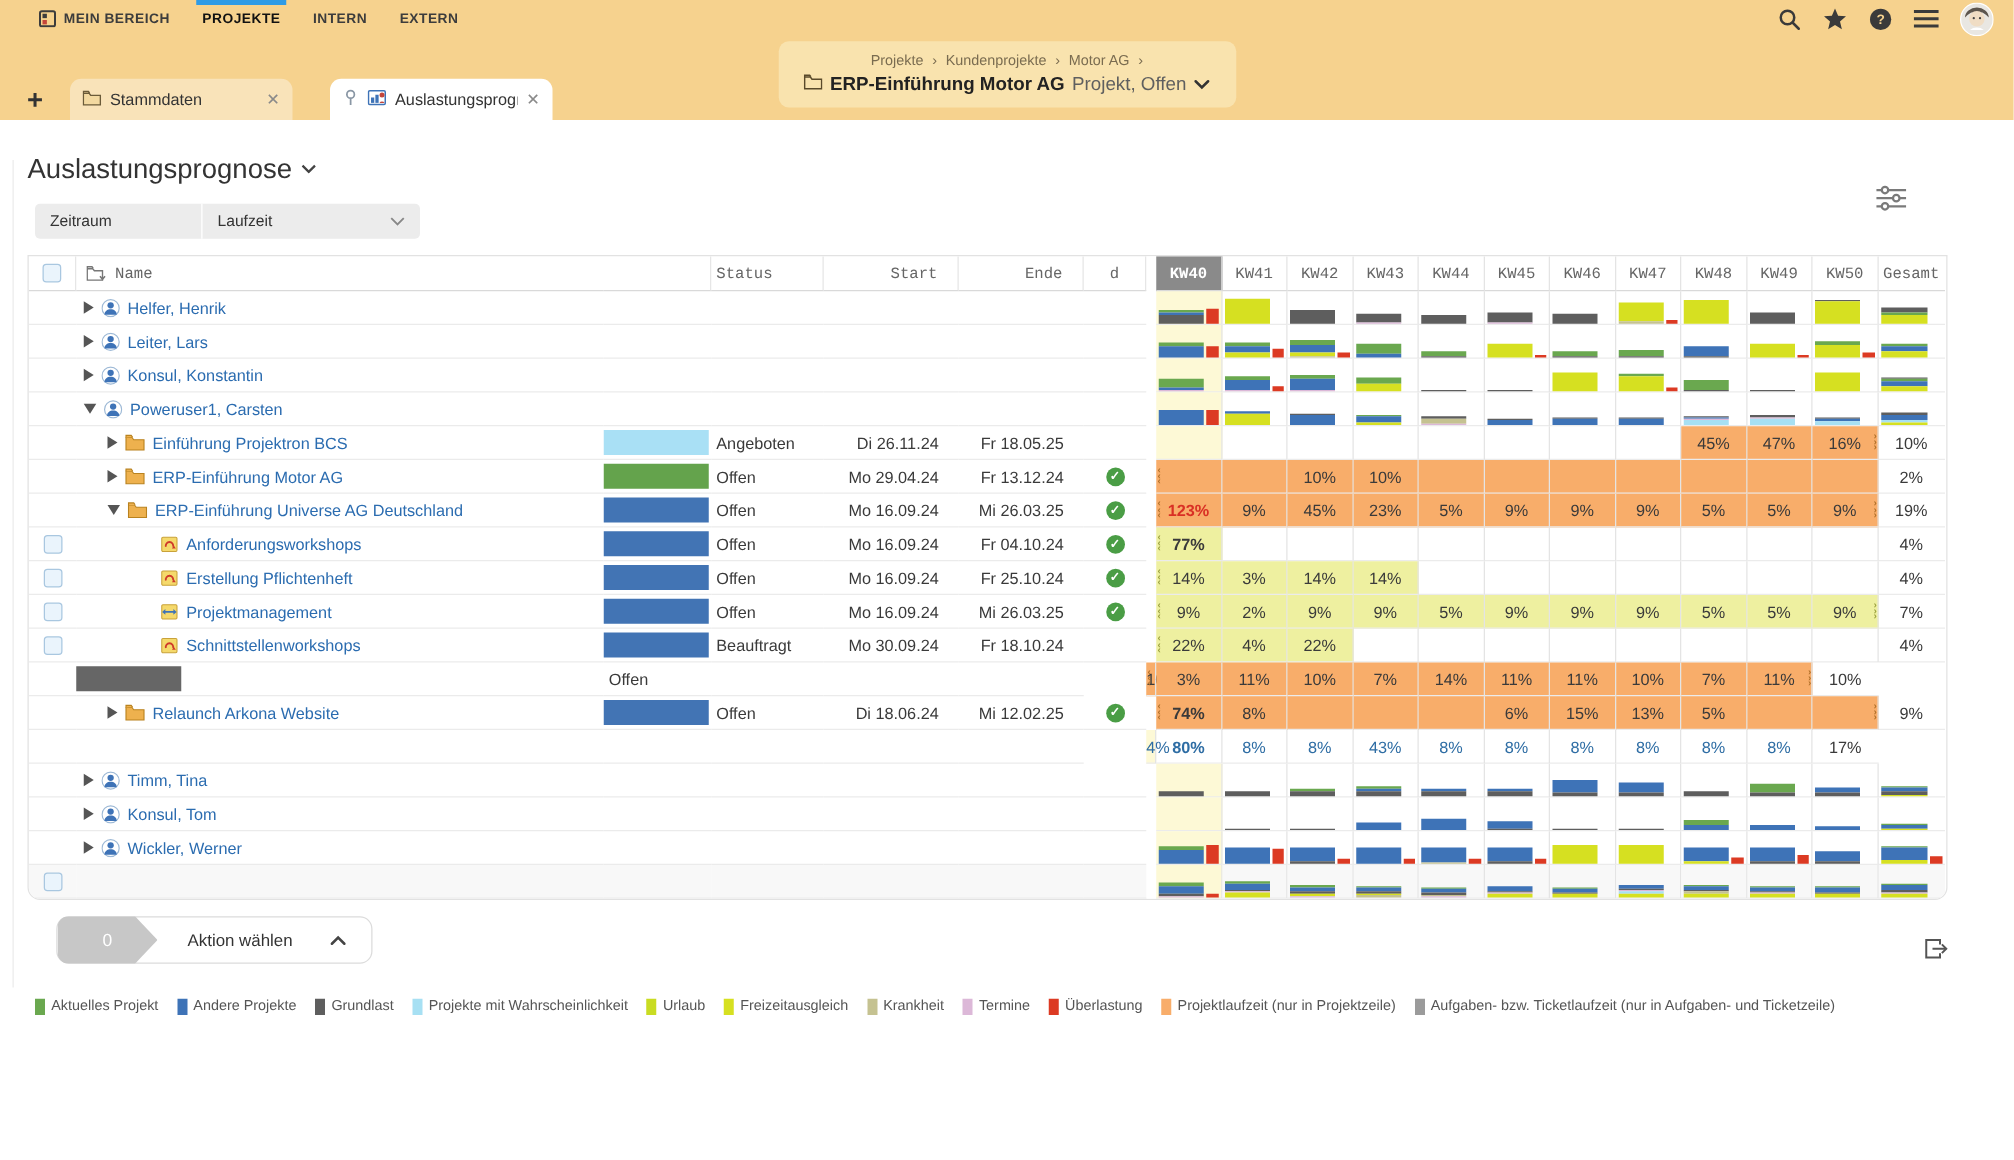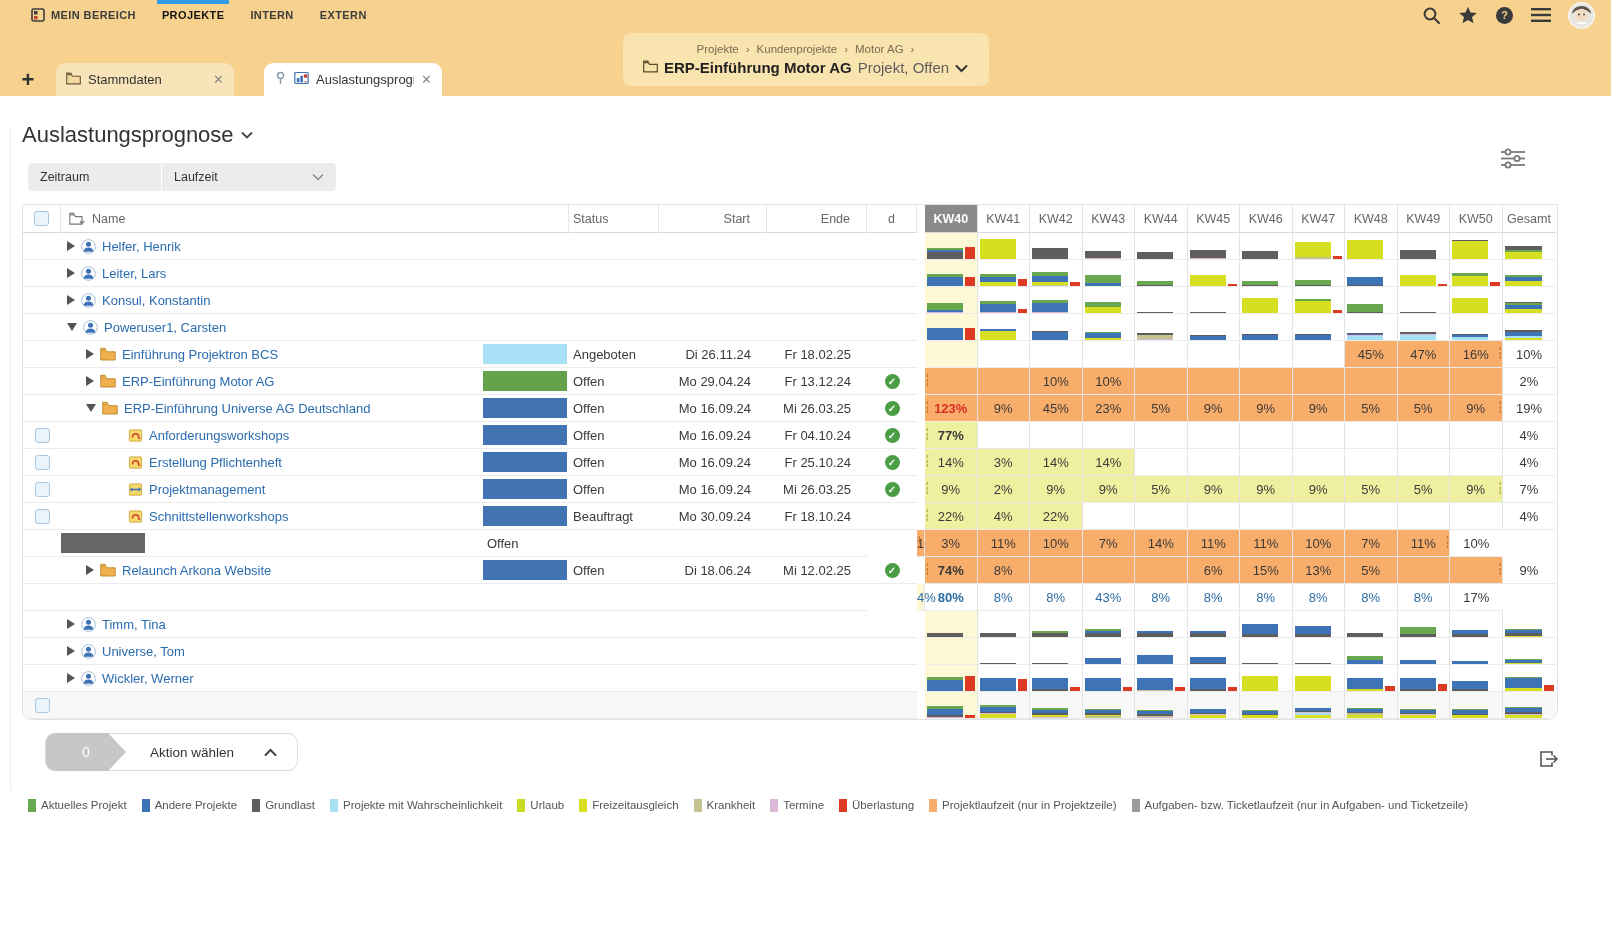--- a/index.html
+++ b/index.html
@@ -34,21 +34,21 @@
   .sliders { position:absolute; right:86px; top:148px; }
 
   .filterbar { margin:15px 0 0 28px; width:308px; height:28px; background:#ececec; border-radius:4px; display:flex; align-items:center; font-size:12.5px; color:#333; }
   .fseg1 { padding:0 12px; width:133px; }
   .fdiv { width:1px; height:28px; background:#fff; }
   .fseg2 { flex:1; display:flex; justify-content:space-between; align-items:center; padding:0 12px; }
 
   
   .utable { margin:13px 0 0 22px; width:1536px; border:1px solid #e2e2e2; border-radius:0 0 10px 10px; overflow:hidden; background:#fff; }
   .trow { display:grid; grid-template-columns:38px 422px 86px 90px 108px 100px 50px 8px repeat(11,52.5px) 53px; height:27px; }
-  .trow.hrow { height:28px; }
+  .trow.hrow { height:28px;font-family:Liberation Mono, monospace; }
   .cell { display:flex; align-items:center; border-bottom:1px solid #ebebeb; position:relative; font-size:13px; color:#3a3a3a; min-width:0; }
   .hrow .cell { font-size:12.5px; color:#666; border-bottom:1px solid #d9d9d9; }
   .hrow .vline { border-right:1px solid #e6e6e6; }
   .spacer { border:none !important; background:#fff; }
   .weekc { justify-content:center; border-right:1px solid #e4e4e4; }
   .gesc  { justify-content:center; }
   .kw40h { background:#8a8a8a; color:#fff !important; font-weight:700; }
   .cw { background:#fdf9d6; }
   .band-projekt { background:#f8ad6a; }
   .band-aufgabe { background:#eef0a0; }
@@ -671,21 +671,21 @@
             <path d="M0.8 3 V1.3 h4.2 l1.1 1.5" fill="#eeb14e" stroke="#b9821f" stroke-width="0.9"></path>
           </svg>
         </span>
         <span class="nlabel">Einführung Projektron BCS</span>
       </div>
       <div class="cell">
         <div class="swatch" style="background: rgb(169, 224, 245);"></div>
       </div>
       <div class="cell statuscell">Angeboten</div>
       <div class="cell rightal">Di 26.11.24</div>
-      <div class="cell rightal">Fr 18.02.25</div>
+      <div class="cell rightal">Fr 18.05.25</div>
       <div class="cell dcell"></div>
       <div class="spacer"></div>
       <div class="cell weekc cw"></div>
       <div class="cell weekc"></div>
       <div class="cell weekc"></div>
       <div class="cell weekc"></div>
       <div class="cell weekc"></div>
       <div class="cell weekc"></div>
       <div class="cell weekc"></div>
       <div class="cell weekc"></div>
@@ -1251,21 +1251,21 @@
       <div class="cell"></div>
       <div class="cell namecell" style="padding-left: 6px;">
         <span class="tri-r"></span>
         <span class="tbicon">
           <svg width="15" height="15" viewBox="0 0 16 16">
             <circle cx="8" cy="8" r="7.3" fill="none" stroke="#9db9d6" stroke-width="1"></circle>
             <circle cx="8" cy="5.6" r="2.7" fill="#3e73b7"></circle>
             <path d="M2.8 13.6 c0-3 2.3-4.6 5.2-4.6 s5.2 1.6 5.2 4.6z" fill="#3e73b7"></path>
           </svg>
         </span>
-        <span class="nlabel">Universe, Tom</span>
+        <span class="nlabel">Konsul, Tom</span>
       </div>
       <div class="cell"></div>
       <div class="cell statuscell"></div>
       <div class="cell rightal"></div>
       <div class="cell rightal"></div>
       <div class="cell dcell"></div>
       <div class="spacer"></div>
       <div class="cell weekc cw"></div>
       <div class="cell weekc">
         <div class="stack">

